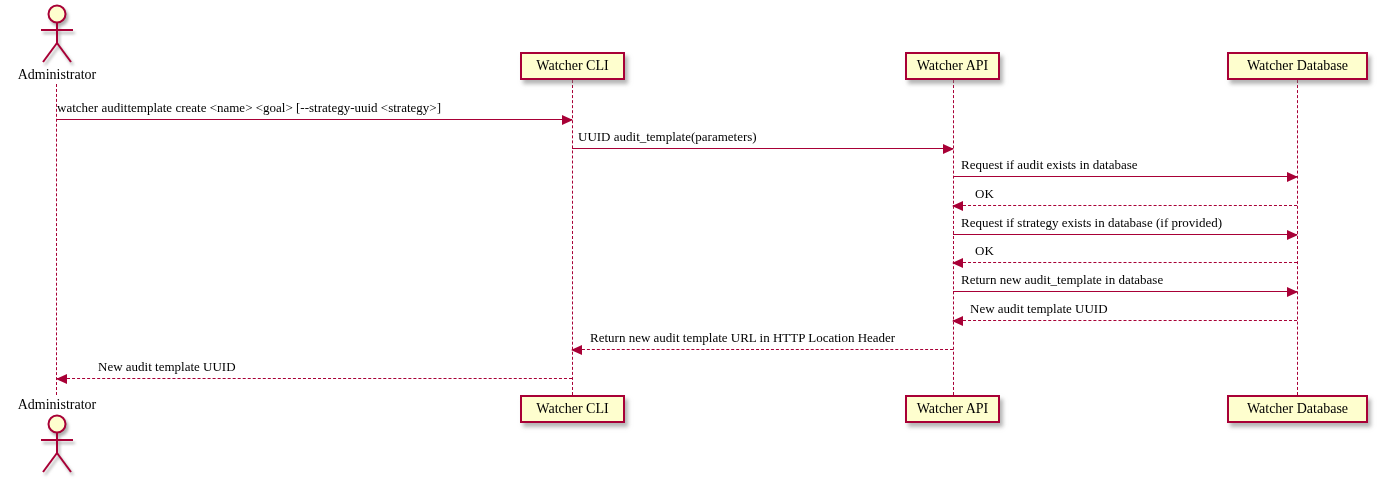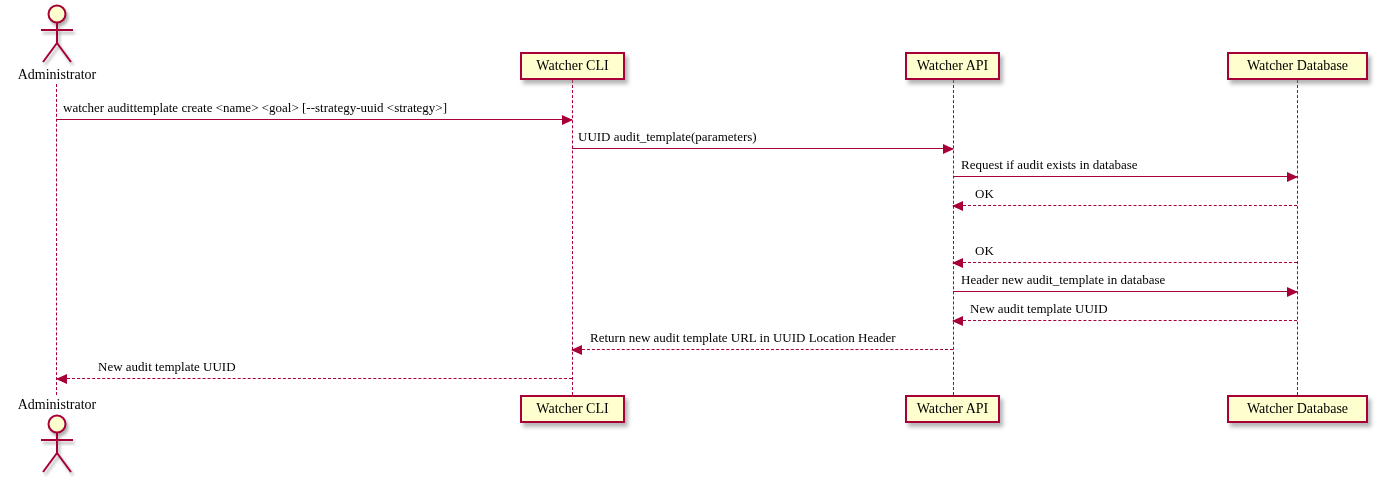--- a/index.html
+++ b/index.html
@@ -54,57 +54,61 @@
     <line x1="19" y1="39" x2="5" y2="58" stroke="#A80036" stroke-width="2"></line>
     <line x1="19" y1="39" x2="33" y2="58" stroke="#A80036" stroke-width="2"></line>
   </svg>
   <div class="actor-label" style="left:7px;top:67px">Administrator</div>
 
   <div class="participant" style="left:520px; top:52px; width:105px">Watcher CLI</div>
   <div class="participant" style="left:905px; top:52px; width:95px">Watcher API</div>
   <div class="participant" style="left:1227px;top:52px; width:141px">Watcher Database</div>
 
   <div class="message solid" style="left:57px; top:100px; width:515px">
-    <div class="msg-label" style="left:6px">watcher audittemplate create &lt;name&gt; &lt;goal&gt; [--strategy-uuid &lt;strategy&gt;]</div>
+    <div class="msg-label" style="left:0">watcher audittemplate create &lt;name&gt; &lt;goal&gt; [--strategy-uuid &lt;strategy&gt;]</div>
     <div class="arrow-right"></div>
   </div>
 
   <div class="message solid" style="left:572px;top:129px; width:381px">
     <div class="msg-label" style="left:6px">UUID audit_template(parameters)</div>
     <div class="arrow-right"></div>
   </div>
 
   <div class="message solid" style="left:953px;top:157px; width:344px">
     <div class="msg-label" style="left:8px">Request if audit exists in database</div>
     <div class="arrow-right"></div>
   </div>
 
   <div class="message dashed" style="left:953px;top:186px; width:344px">
     <div class="msg-label" style="left:22px">OK</div>
     <div class="arrow-left"></div>
   </div>
 
+  <div class="message solid" style="left:953px;top:215px; width:344px">
+    <div class="msg-label" style="left:8px">Request if strategy exists in database (if provided)</div>
+    <div class="arrow-right"></div>
+  </div>
 
   <div class="message dashed" style="left:953px;top:243px; width:344px">
     <div class="msg-label" style="left:22px">OK</div>
     <div class="arrow-left"></div>
   </div>
 
   <div class="message solid" style="left:953px;top:272px; width:344px">
-    <div class="msg-label" style="left:8px">Header new audit_template in database</div>
+    <div class="msg-label" style="left:8px">Return new audit_template in database</div>
     <div class="arrow-right"></div>
   </div>
 
   <div class="message dashed" style="left:953px;top:301px; width:344px">
     <div class="msg-label" style="left:17px">New audit template UUID</div>
     <div class="arrow-left"></div>
   </div>
 
   <div class="message dashed" style="left:572px;top:330px; width:381px">
-    <div class="msg-label" style="left:18px">Return new audit template URL in UUID Location Header</div>
+    <div class="msg-label" style="left:18px">Return new audit template URL in HTTP Location Header</div>
     <div class="arrow-left"></div>
   </div>
 
   <div class="message dashed" style="left:57px; top:359px; width:515px">
     <div class="msg-label" style="left:41px">New audit template UUID</div>
     <div class="arrow-left"></div>
   </div>
 
   <div class="participant" style="left:520px; top:395px; width:105px">Watcher CLI</div>
   <div class="participant" style="left:905px; top:395px; width:95px">Watcher API</div>

